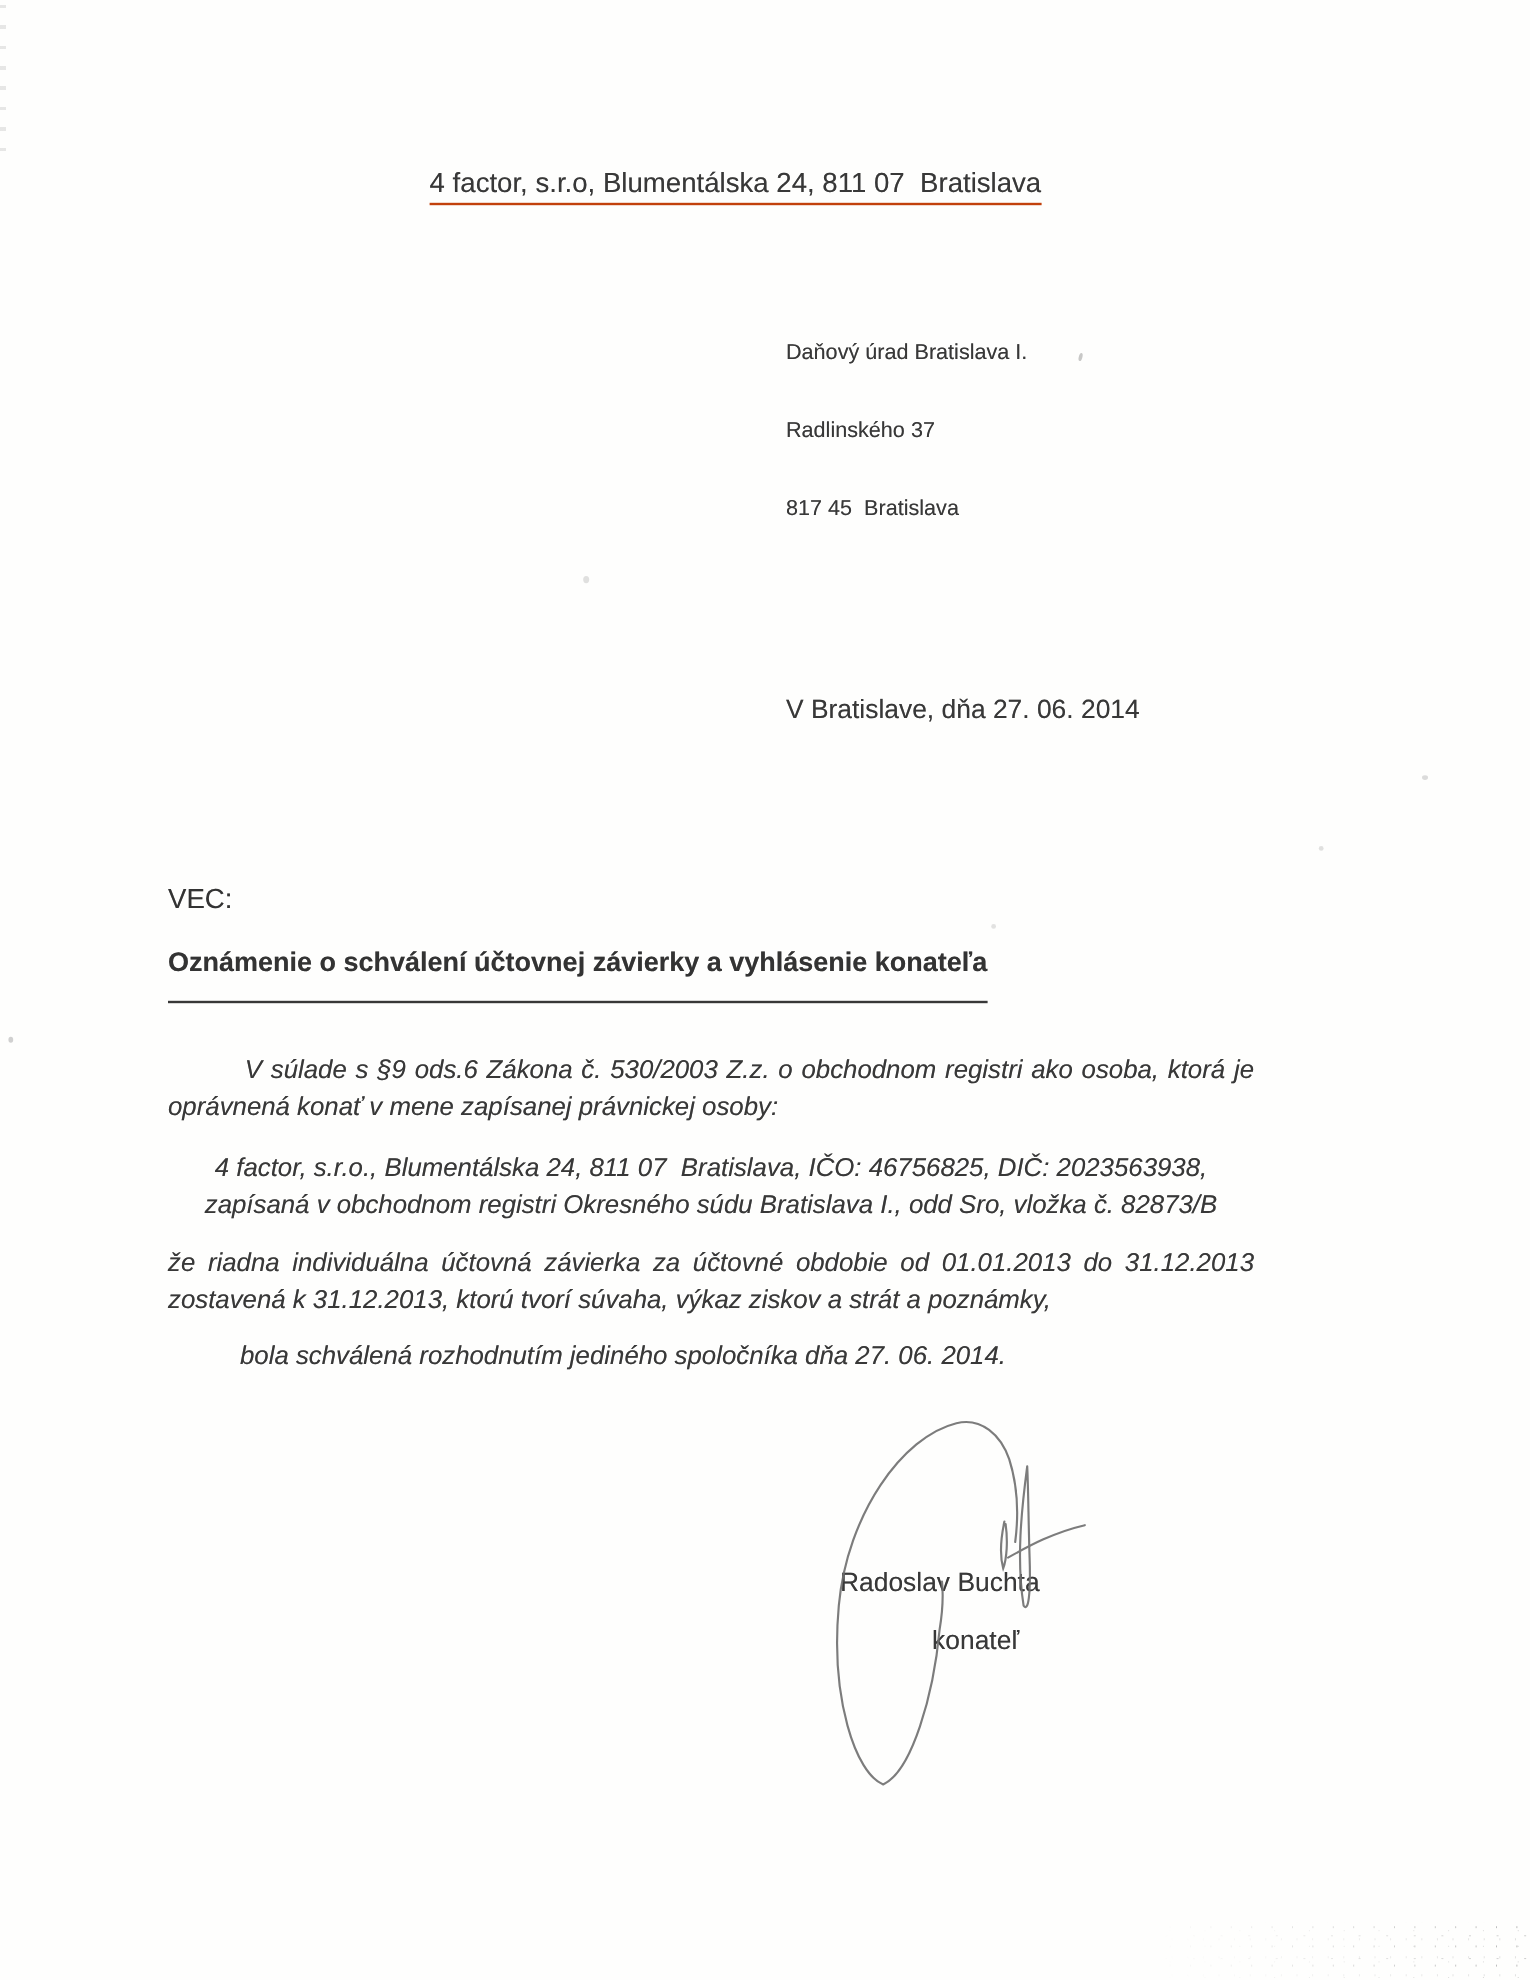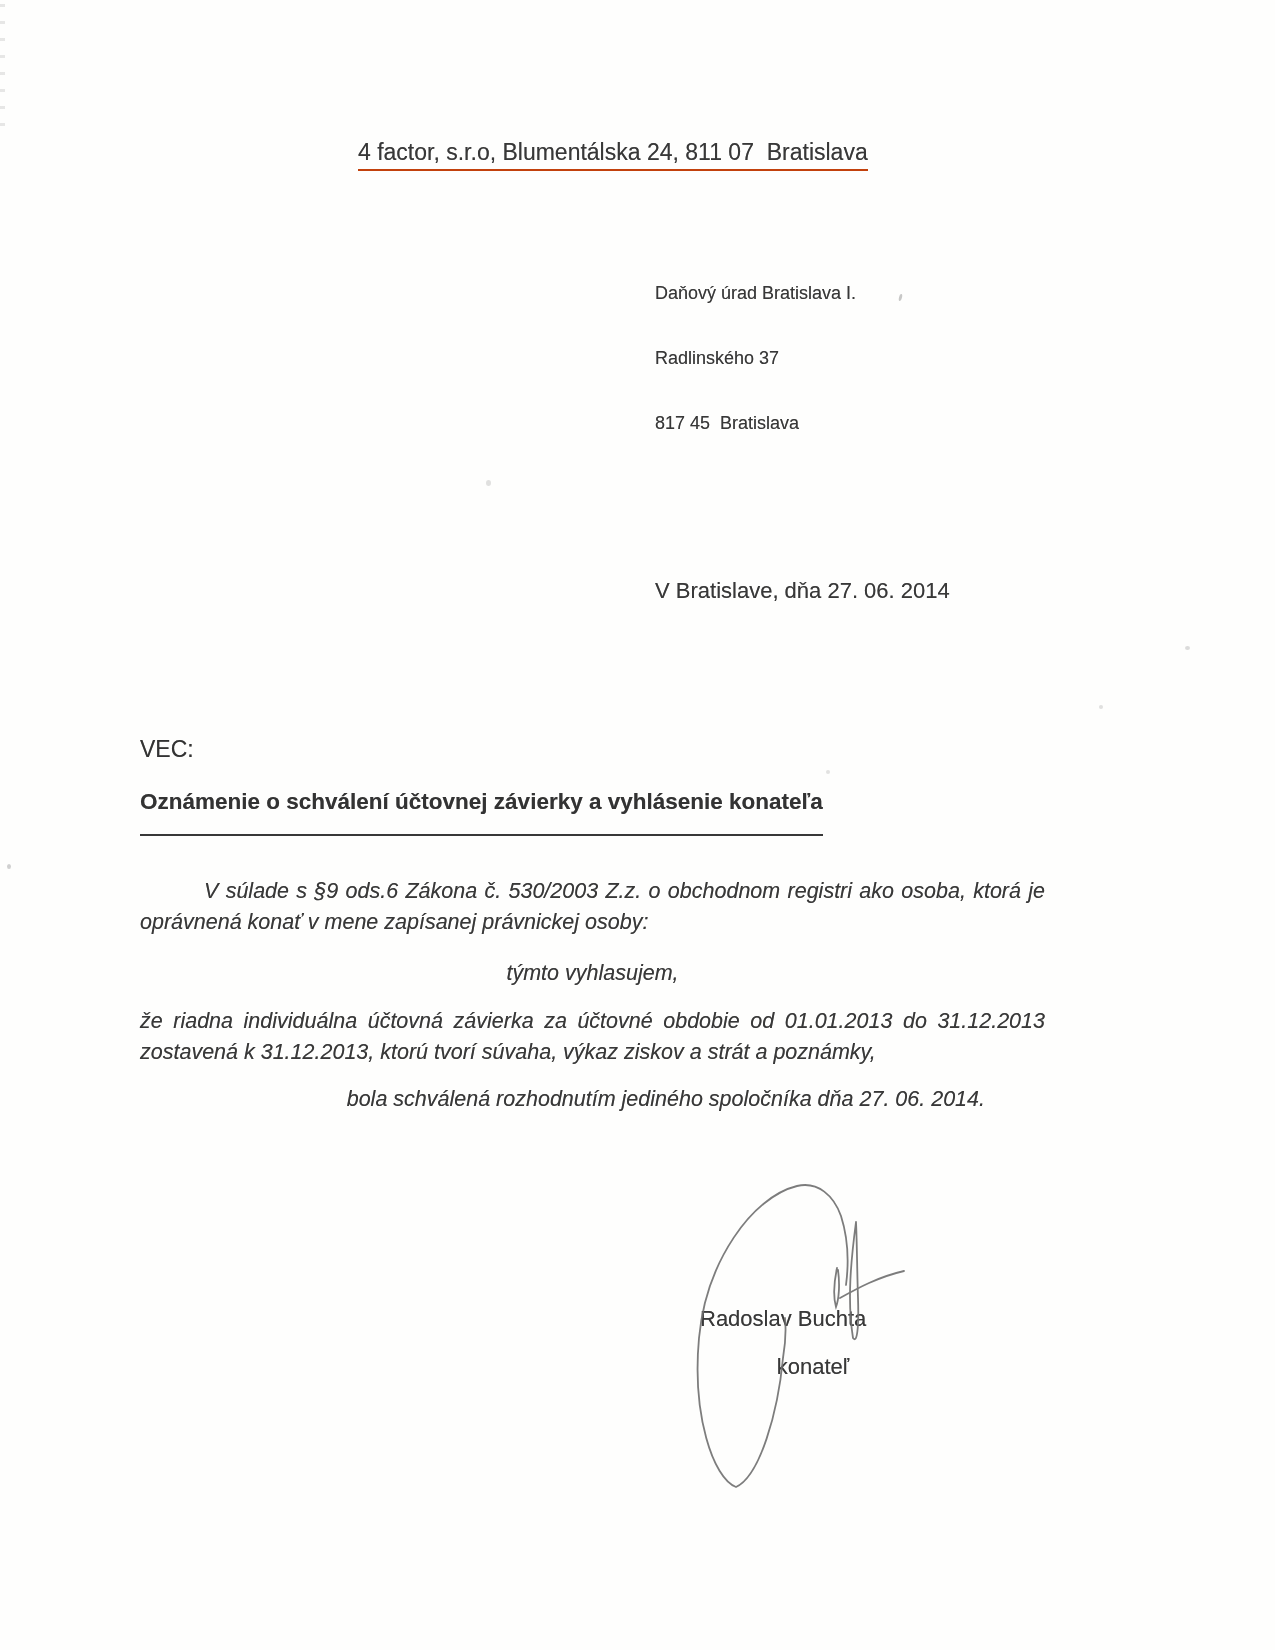--- a/index.html
+++ b/index.html
@@ -32,21 +32,21 @@
     font-size: 22.5px; font-weight: bold; color: #333;
     border-bottom: 2.5px solid #383838; padding-bottom: 19px;
   }
 
   .body-block { position: absolute; left: 140px; top: 876px; width: 905px; font-size: 21.5px; }
   .body-block p { margin: 0; line-height: 31px; font-style: italic; }
   .p-intro { text-align: justify; text-indent: 64px; margin-bottom: 20px !important; }
   .p-company { text-align: center; padding: 0 10px; margin-bottom: 17px !important; }
   .p-lead { text-align: center; margin-bottom: 17px !important; }
   .p-declaration { text-align: justify; margin-bottom: 16px !important; }
-  .p-approval { text-align: right; padding: 0 60px; }
+  .p-approval { text-align: left; padding: 0 60px; }
 
   .sig-name { position: absolute; left: 700px; top: 1306px; width: 226px; font-size: 22px; line-height: 26px; }
   .sig-role { position: absolute; left: 700px; top: 1354px; width: 226px; text-align: center; font-size: 22px; line-height: 26px; }
 
   .sig-svg { position: absolute; left: 640px; top: 1130px; pointer-events: none; }
 
   .speck { position: absolute; background: #9a9a9a; opacity: .55; border-radius: 50%; }
   .speck-a { left: 899px; top: 294px; width: 3px; height: 7px; transform: rotate(14deg); }
   .speck-b { left: 486px; top: 480px; width: 5px; height: 6px; opacity: .3; }
   .speck-c { left: 1185px; top: 646px; width: 5px; height: 4px; opacity: .35; }
@@ -84,21 +84,21 @@
   </div>
 
   <div class="dateline txt">V Bratislave, dňa 27. 06. 2014</div>
 
   <div class="vec-label txt">VEC:</div>
 
   <div class="subject-title txt">Oznámenie o schválení účtovnej závierky a vyhlásenie konateľa</div>
 
   <div class="body-block">
     <p class="p-intro txt">V súlade s §9 ods.6 Zákona č. 530/2003 Z.z. o obchodnom registri ako osoba, ktorá je oprávnená konať v mene zapísanej právnickej osoby:</p>
-    <p class="p-lead txt">týmto vyhlasujem,</p>
+    <p class="p-company txt">4 factor, s.r.o., Blumentálska 24, 811 07  Bratislava, IČO: 46756825, DIČ: 2023563938, zapísaná v obchodnom registri Okresného súdu Bratislava I., odd Sro, vložka č. 82873/B</p>
     <p class="p-declaration txt">že riadna individuálna účtovná závierka za účtovné obdobie od 01.01.2013 do 31.12.2013 zostavená k 31.12.2013, ktorú tvorí súvaha, výkaz ziskov a strát a poznámky,</p>
     <p class="p-approval txt">bola schválená rozhodnutím jediného spoločníka dňa 27. 06. 2014.</p>
   </div>
 
   <div class="sig-name txt">Radoslav Buchta</div>
   <div class="sig-role txt">konateľ</div>
 
   <svg class="sig-svg" width="300" height="390" viewBox="640 1130 300 390">
     <g fill="none" stroke="#6f6f6f" stroke-width="1.8" stroke-linecap="round" opacity="0.9">
       <path d="M 846 1285

